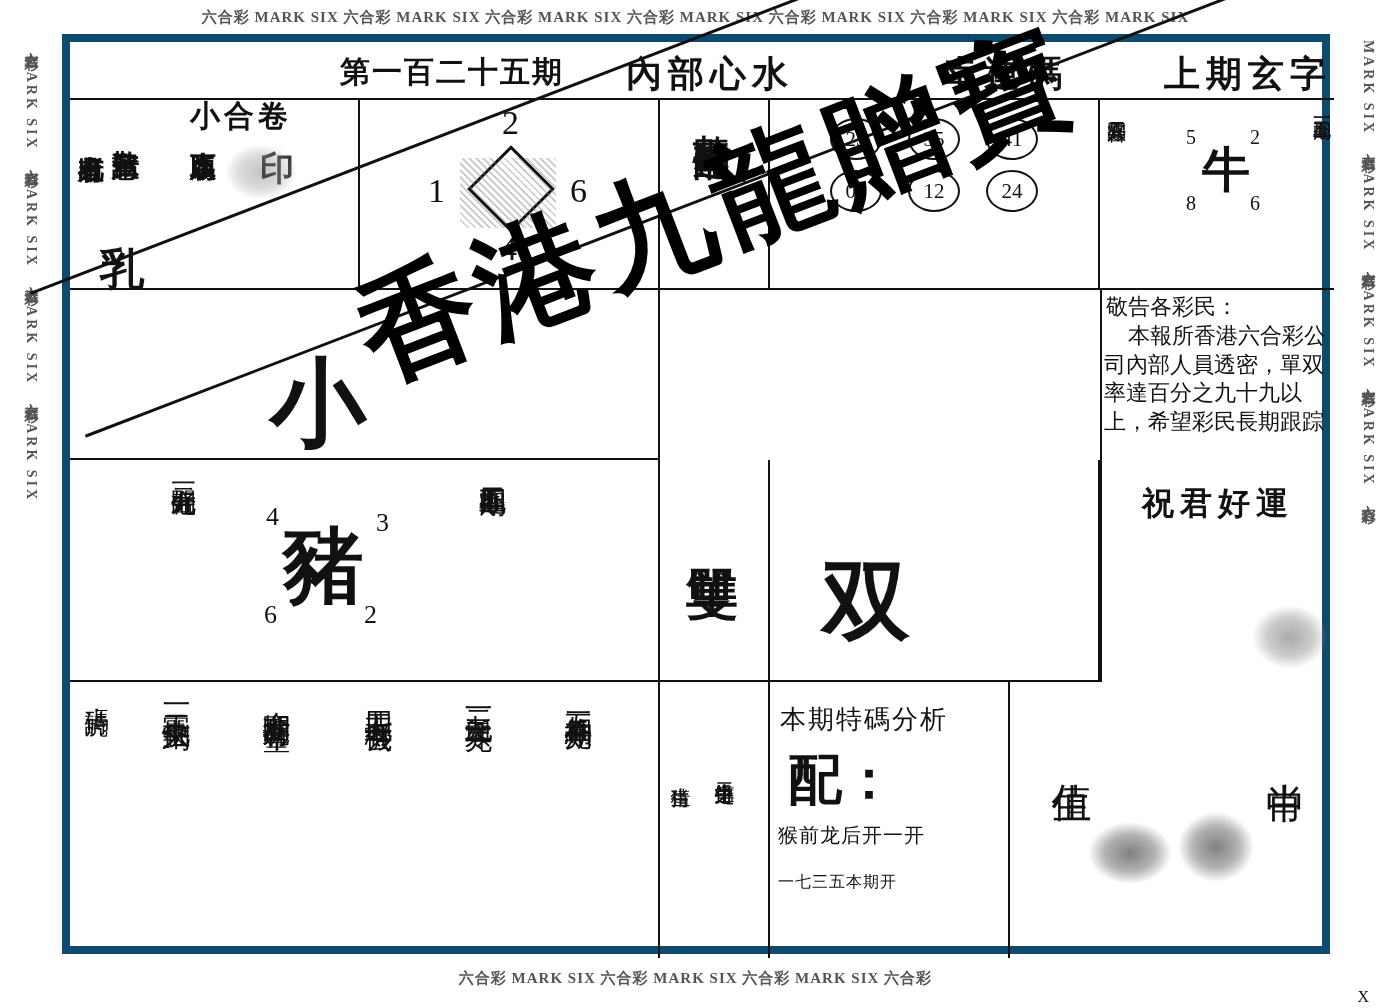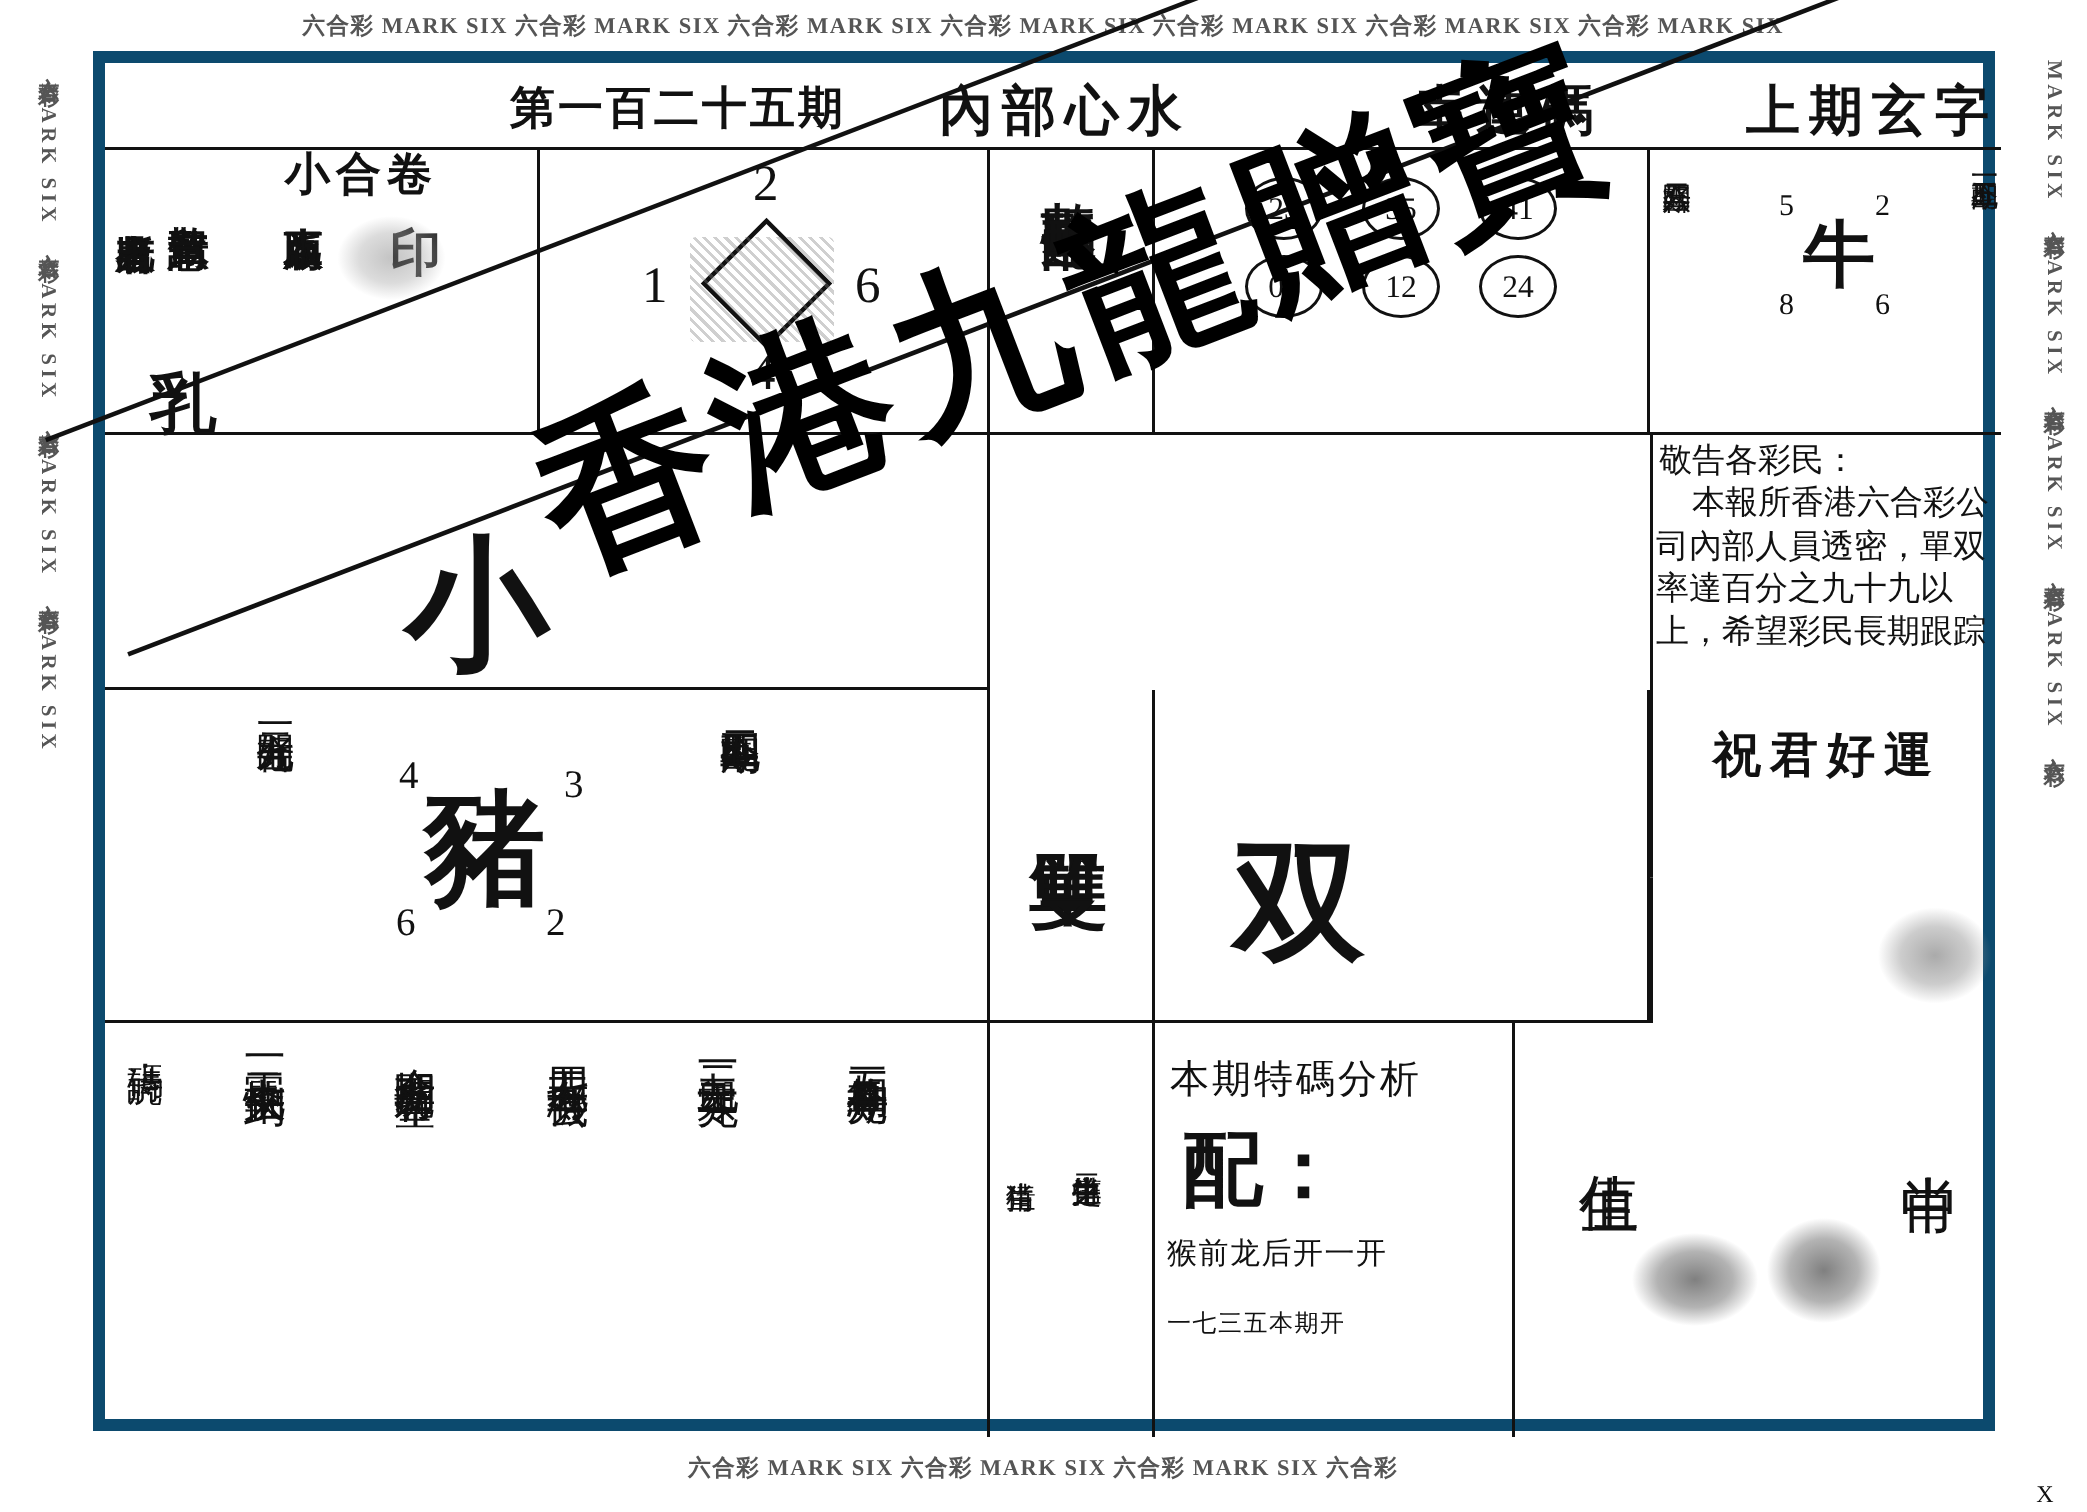--- a/index.html
+++ b/index.html
@@ -42,21 +42,21 @@
 
   .band{position:absolute;left:-40px;top:250px;width:1500px;height:150px;
         border-top:3px solid #111;border-bottom:3px solid #111;
         transform:rotate(-21deg);transform-origin:left top;pointer-events:none;}
 
   .bigbrand{position:absolute;left:330px;top:60px;width:830px;height:520px;
             transform:rotate(-21deg);font-size:118px;font-weight:bold;
             letter-spacing:8px;color:#000;white-space:nowrap;
             font-family:"DejaVu Sans",sans-serif;}
 
-  .handw{font-family:Liberation Sans, sans-serif;font-weight:bold;}
+  .handw{font-family:Liberation Serif, serif;font-weight:bold;}
 
   .num{font-family:"Liberation Serif",serif;}
 
   .stamp{position:absolute;width:96px;height:70px;background:
      repeating-linear-gradient(45deg,#777 0 2px,transparent 2px 5px);
      opacity:.55;border-radius:4px;}
 
   .smudge{position:absolute;border-radius:50%;
      background:radial-gradient(closest-side,#555,#9a9a9a 60%,transparent);
      opacity:.75;}

